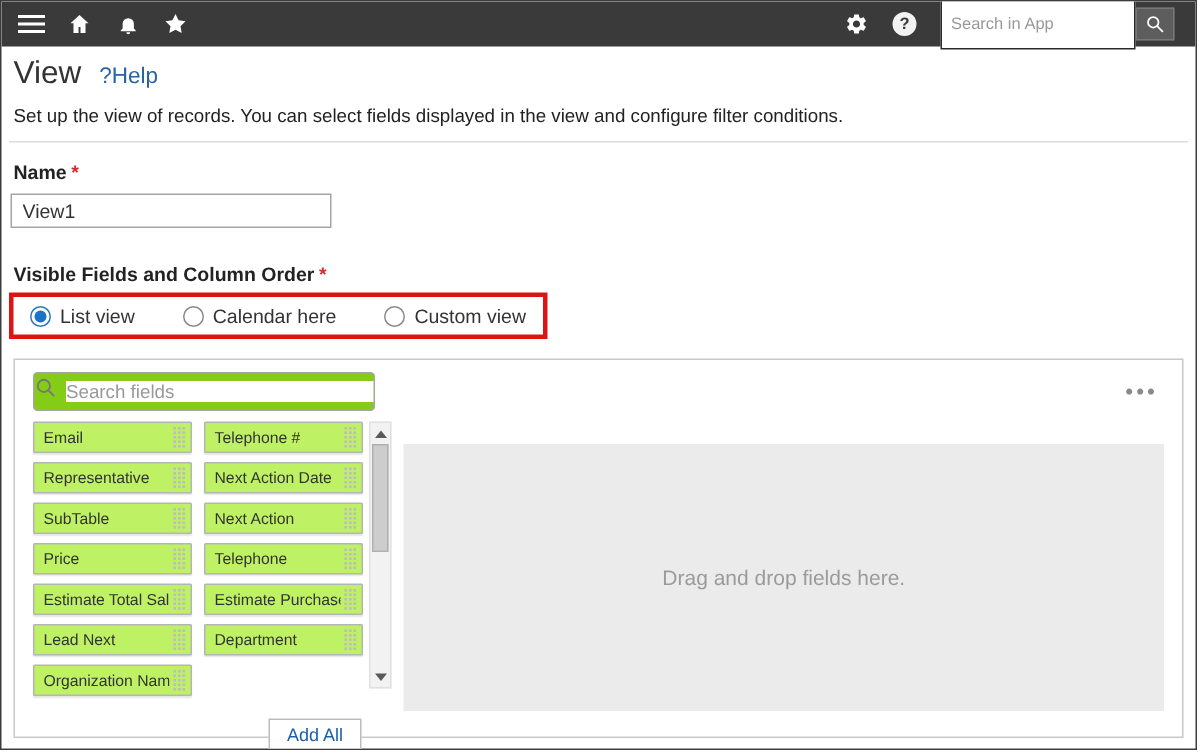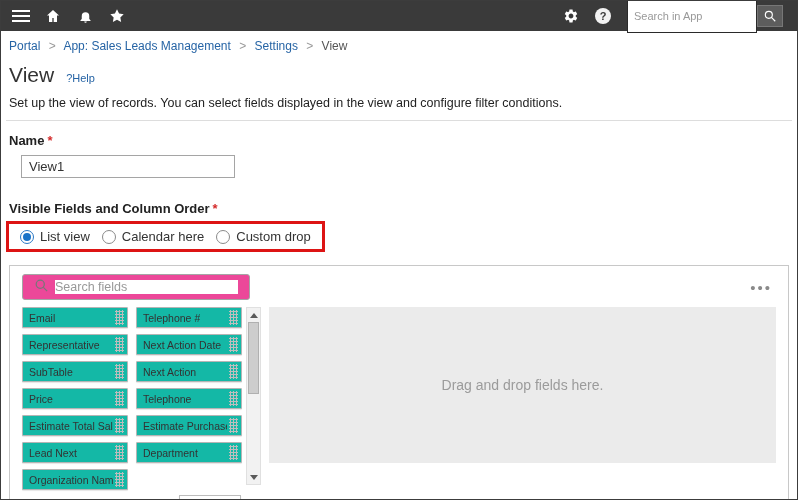--- a/index.html
+++ b/index.html
@@ -39,37 +39,37 @@
 
   
   .breadcrumb { padding: 8px 8px 4px; font-size: 12px; color: #333; }
   .breadcrumb a { color: #2664a5; text-decoration: none; cursor: pointer; }
   .breadcrumb .sep { color: #999; margin: 0 5px; }
   .breadcrumb .current { color: #555; }
 
   
   .title-row { display: flex; align-items: baseline; margin: 6px 8px 0; }
   .page-title { font-size: 21px; font-weight: 400; color: #333; }
-  .help-link { font-size: 11px; color: #2664a5; margin-left: 12px; text-decoration: none; cursor: pointer; }
+  .help-link { font-size: 15px; color: #2664a5; margin-left: 12px; text-decoration: none; cursor: pointer; }
   .description { margin: 9px 8px 10px; font-size: 12.5px; color: #222; }
   .divider { border: none; border-top: 1px solid #ddd; margin: 0 5px; }
 
   
   .field-label { margin: 12px 8px 0; font-size: 13px; font-weight: bold; color: #222; }
   .req { color: #d42a2a; margin-left: 3px; font-weight: bold; }
   .name-input {
-    display: block; margin: 7px 20px 0; width: 214px; height: 23px;
+    display: block; margin: 7px 6px 0; width: 214px; height: 23px;
     border: 1px solid #a5a5a5; padding: 2px 7px; font-size: 13px;
     font-family: "Liberation Sans", sans-serif; color: #333;
   }
 
   
   .vf-label { margin-top: 23px; }
   .radio-box {
-    display: inline-flex; align-items: center; gap: 12px;
+    display: inline-flex; align-items: center; gap: 32px;
     border: 3px solid #dd1414; padding: 5px 11px; margin: 5px 0 0 5px; background: #fff;
   }
   .radio-option { display: inline-flex; align-items: center; cursor: pointer; }
   .radio-circle {
     width: 14px; height: 14px; border: 1px solid #8a8a8a; border-radius: 50%;
     background: #fff; display: inline-flex; align-items: center; justify-content: center;
   }
   .radio-option.selected .radio-circle { border-color: #2a78c5; }
   .radio-option.selected .radio-circle::after {
     content: ""; width: 8px; height: 8px; border-radius: 50%; background: #1a73c8;
@@ -77,39 +77,39 @@
   .radio-option span.lbl { font-size: 13px; color: #333; margin-left: 6px; }
 
   
   .panel {
     margin: 13px 8px 0; border: 1px solid #c8c8c8; height: 253px; padding: 8px 12px;
     position: relative; background: #fff;
   }
   .panel-header { display: flex; align-items: center; justify-content: space-between; }
   .search-fields {
     width: 228px; height: 26px; border: 1px solid #a5a5a5; border-radius: 3px;
-    display: flex; align-items: center; padding: 0 11px; background: #ec4899;
+    display: flex; align-items: center; padding: 0 0; background: #84cc16;
   }
   .search-fields input {
     border: none; outline: none; flex: 1; font-size: 12.5px; margin-left: 6px;
     font-family: "Liberation Sans", sans-serif; color: #333;
   }
   .search-fields input::placeholder { color: #999; }
   .dots-menu {
     border: none; background: transparent; color: #8a8a8a; font-size: 15px;
     letter-spacing: 2px; cursor: pointer; line-height: 1; padding: 2px 4px;
   }
 
   .panel-body { display: flex; align-items: flex-start; margin-top: 7px; }
   .fields-grid {
     display: grid; grid-template-columns: 106px 106px; column-gap: 8px; row-gap: 6px;
     width: 220px;
   }
   .chip {
-    height: 21px; border: 1px solid #b5b5b5; background: #14b8a6; border-radius: 1px;
+    height: 21px; border: 1px solid #b5b5b5; background: #bef264; border-radius: 1px;
     box-shadow: 0 1px 1px rgba(0,0,0,0.10);
     display: flex; align-items: center; justify-content: space-between;
     padding: 0 3px 0 6px; cursor: grab;
   }
   .chip .lbl {
     font-size: 10.5px; color: #333; white-space: nowrap; overflow: hidden; max-width: 84px;
   }
   .grip {
     width: 9px; height: 15px; flex: none;
     background-image: radial-gradient(#bdbdbd 1px, transparent 1.2px);
@@ -118,22 +118,22 @@
 
   .vscroll { width: 15px; height: 178px; margin-left: 4px; display: flex; flex-direction: column;
     background: #f2f2f2; border: 1px solid #e0e0e0; }
   .scroll-arrow { height: 14px; display: flex; align-items: center; justify-content: center; cursor: pointer; }
   .tri-up { width: 0; height: 0; border-left: 4px solid transparent; border-right: 4px solid transparent; border-bottom: 5px solid #5a5a5a; }
   .tri-down { width: 0; height: 0; border-left: 4px solid transparent; border-right: 4px solid transparent; border-top: 5px solid #5a5a5a; }
   .scroll-track { flex: 1; position: relative; }
   .scroll-thumb { position: absolute; top: 0; left: 1px; width: 11px; height: 72px; background: #cdcdcd; border: 1px solid #b0b0b0; cursor: pointer; }
 
   .dropzone {
-    flex: 1; height: 156px; margin-left: 8px; background: #ebebeb;
-    display: flex; align-items: center; justify-content: center;
+    flex: 1; height: 178px; margin-left: 8px; background: #ebebeb;
+    display: flex; align-items: center; justify-content: center; margin-top: 15px;
   }
   .dropzone span { color: #9b9b9b; font-size: 14px; }
 
   .addall-row { margin-top: 5px; }
   .addall-btn {
     margin-left: 157px; min-width: 62px; height: 21px; background: #fff;
     border: 1px solid #bcbcbc; color: #1a5fa8; font-size: 12px; cursor: pointer;
     font-family: "Liberation Sans", sans-serif; box-shadow: 0 1px 1px rgba(0,0,0,0.08);
   }
 </style>
@@ -193,29 +193,20 @@
           <svg width="14" height="14" viewBox="0 0 24 24">
               <circle cx="10" cy="10" r="6" fill="none" stroke="#fff" stroke-width="2"></circle>
               <line x1="14.5" y1="14.5" x2="21" y2="21" stroke="#fff" stroke-width="2"></line>
             </svg>
         </span>
       </span>
     </div>
   </div>
 
   
-  <div class="breadcrumb">
-    <a>Portal</a>
-    <span class="sep">&gt;</span>
-    <a>App: Sales Leads Management</a>
-    <span class="sep">&gt;</span>
-    <a>Settings</a>
-    <span class="sep">&gt;</span>
-    <span class="current">View</span>
-  </div>
 
   
   <div class="title-row">
     <span class="page-title">View</span>
     <a class="help-link">?Help</a>
   </div>
   <p class="description">Set up the view of records. You can select fields displayed in the view and configure filter conditions.</p>
   <hr class="divider">
 
   
@@ -233,21 +224,21 @@
     <div class="radio-option selected">
       <span class="radio-circle"></span>
       <span class="lbl">List view</span>
     </div>
     <div class="radio-option">
       <span class="radio-circle"></span>
       <span class="lbl">Calendar here</span>
     </div>
     <div class="radio-option">
       <span class="radio-circle"></span>
-      <span class="lbl">Custom drop</span>
+      <span class="lbl">Custom view</span>
     </div>
   </div>
 
   
   <div class="panel">
     <div class="panel-header">
       <div class="search-fields">
         <span>
           <svg width="15" height="15" viewBox="0 0 24 24">
               <circle cx="10" cy="10" r="6.5" fill="none" stroke="#777" stroke-width="2"></circle>

